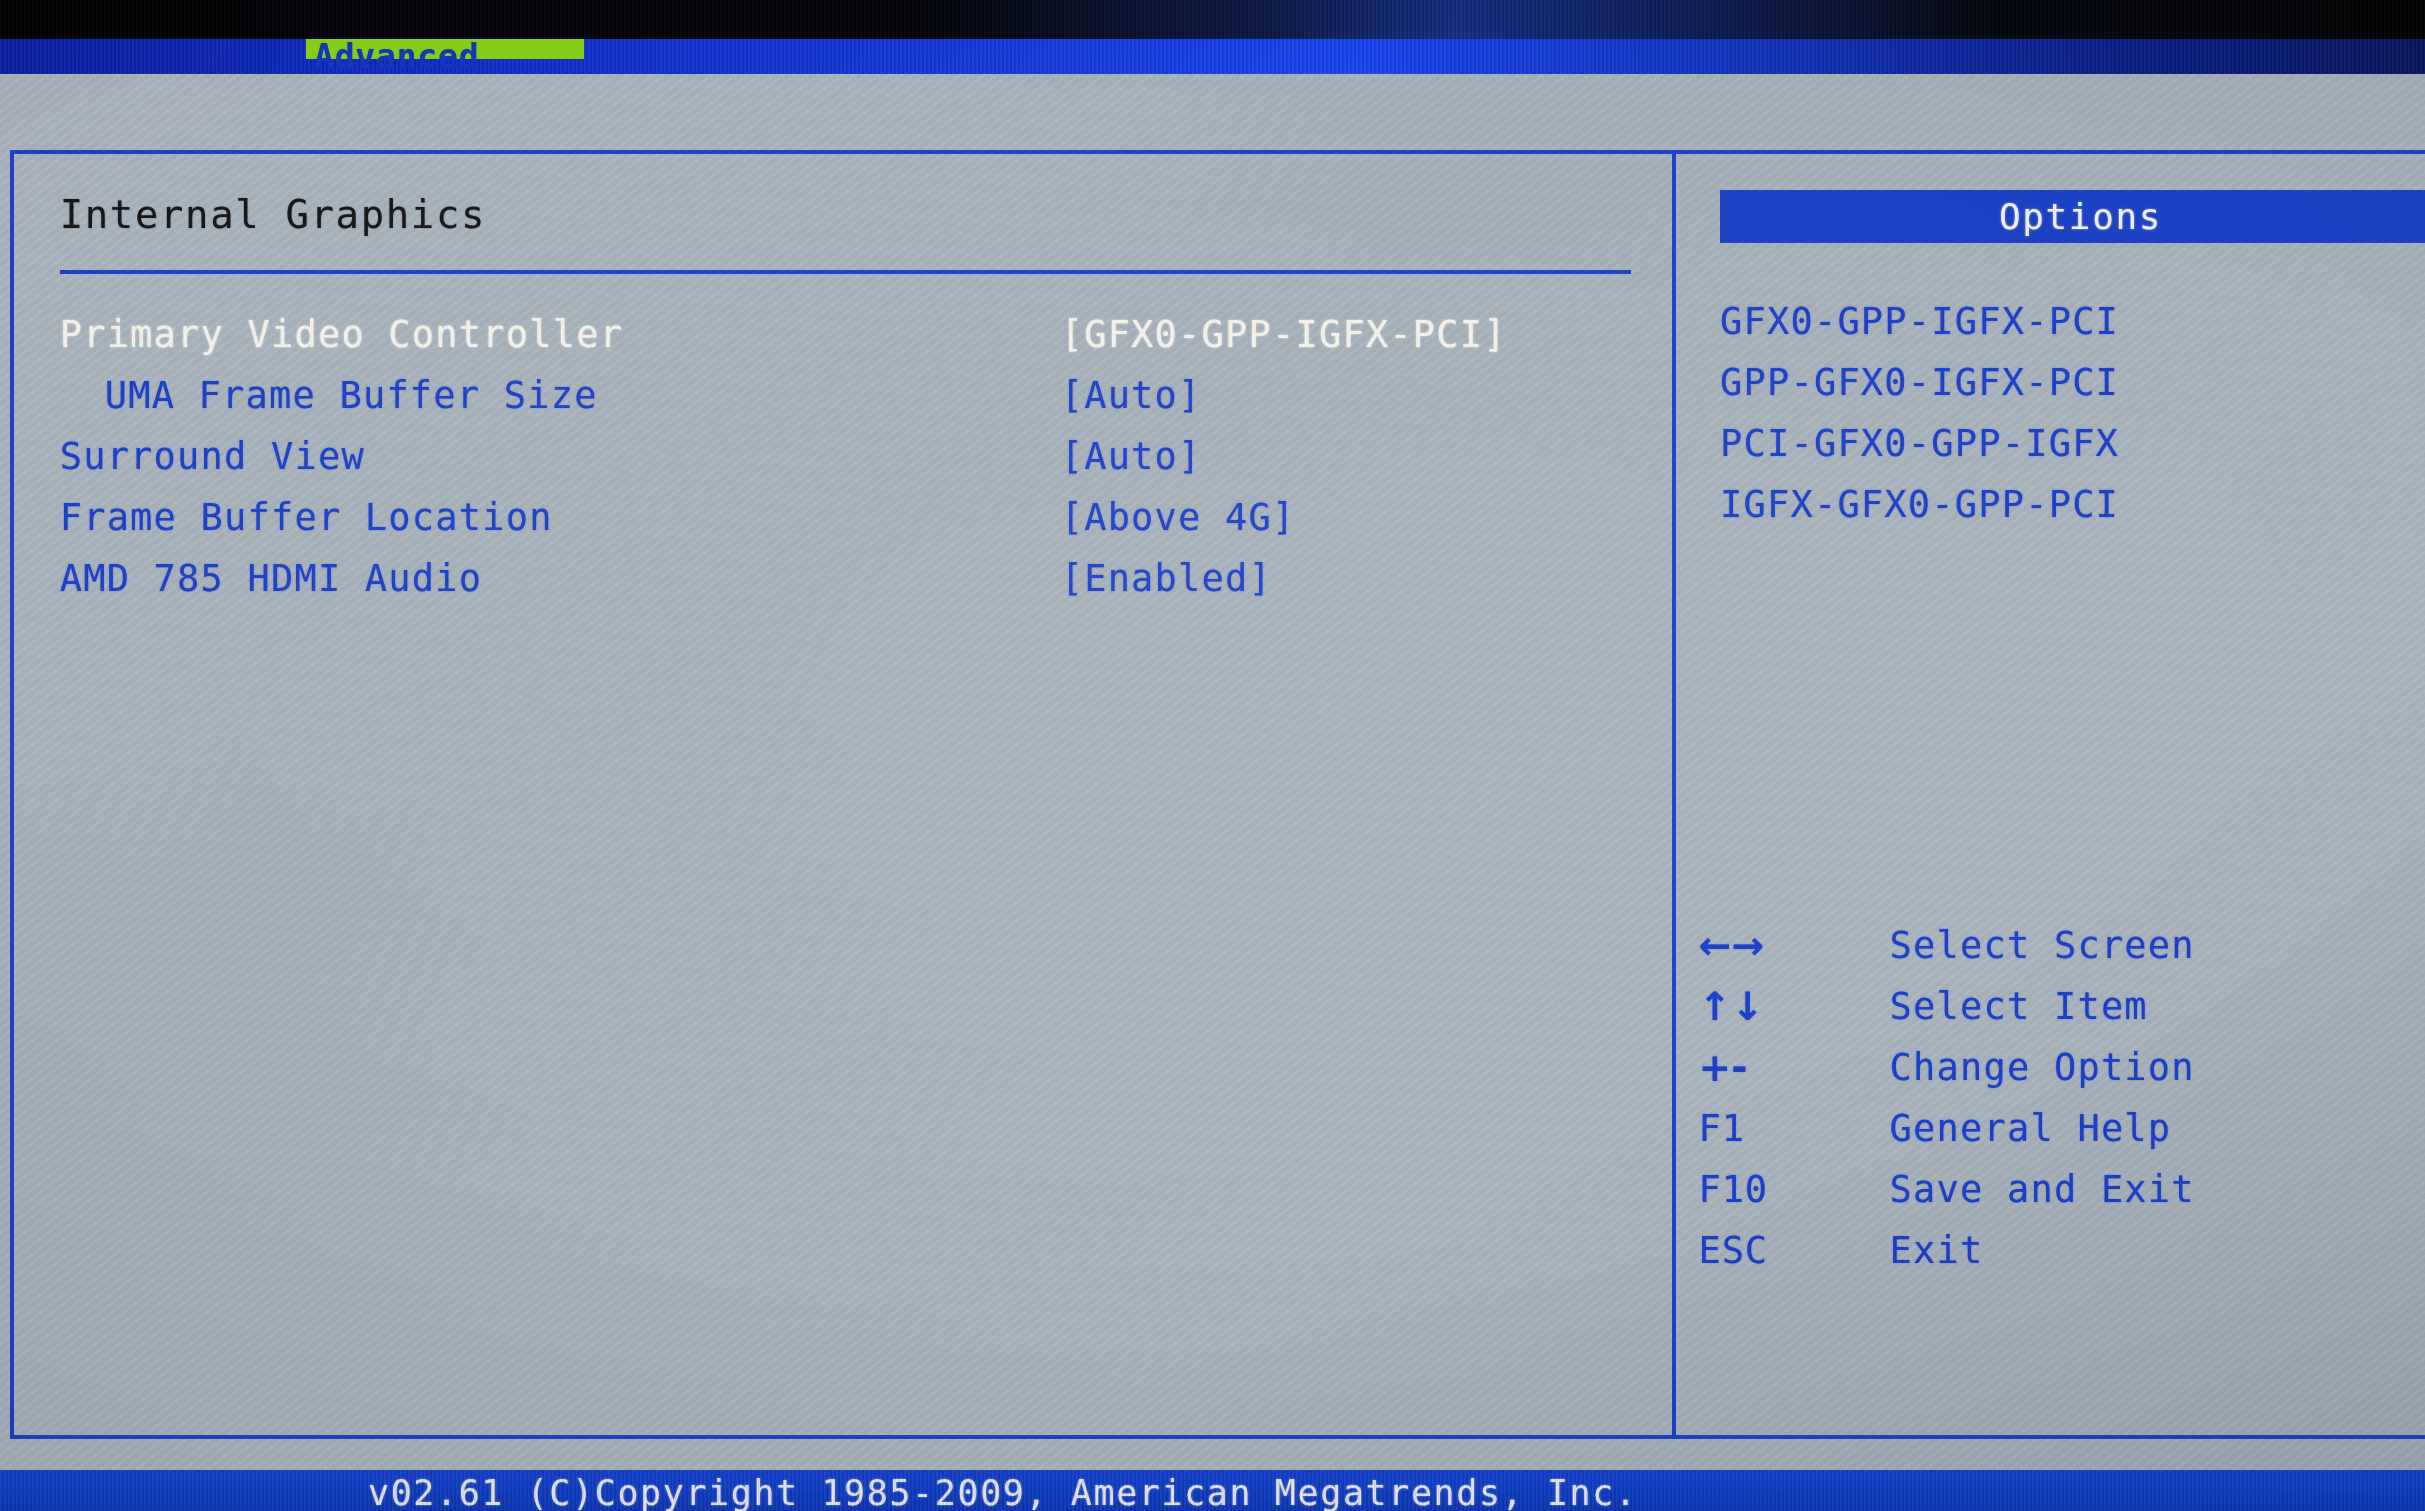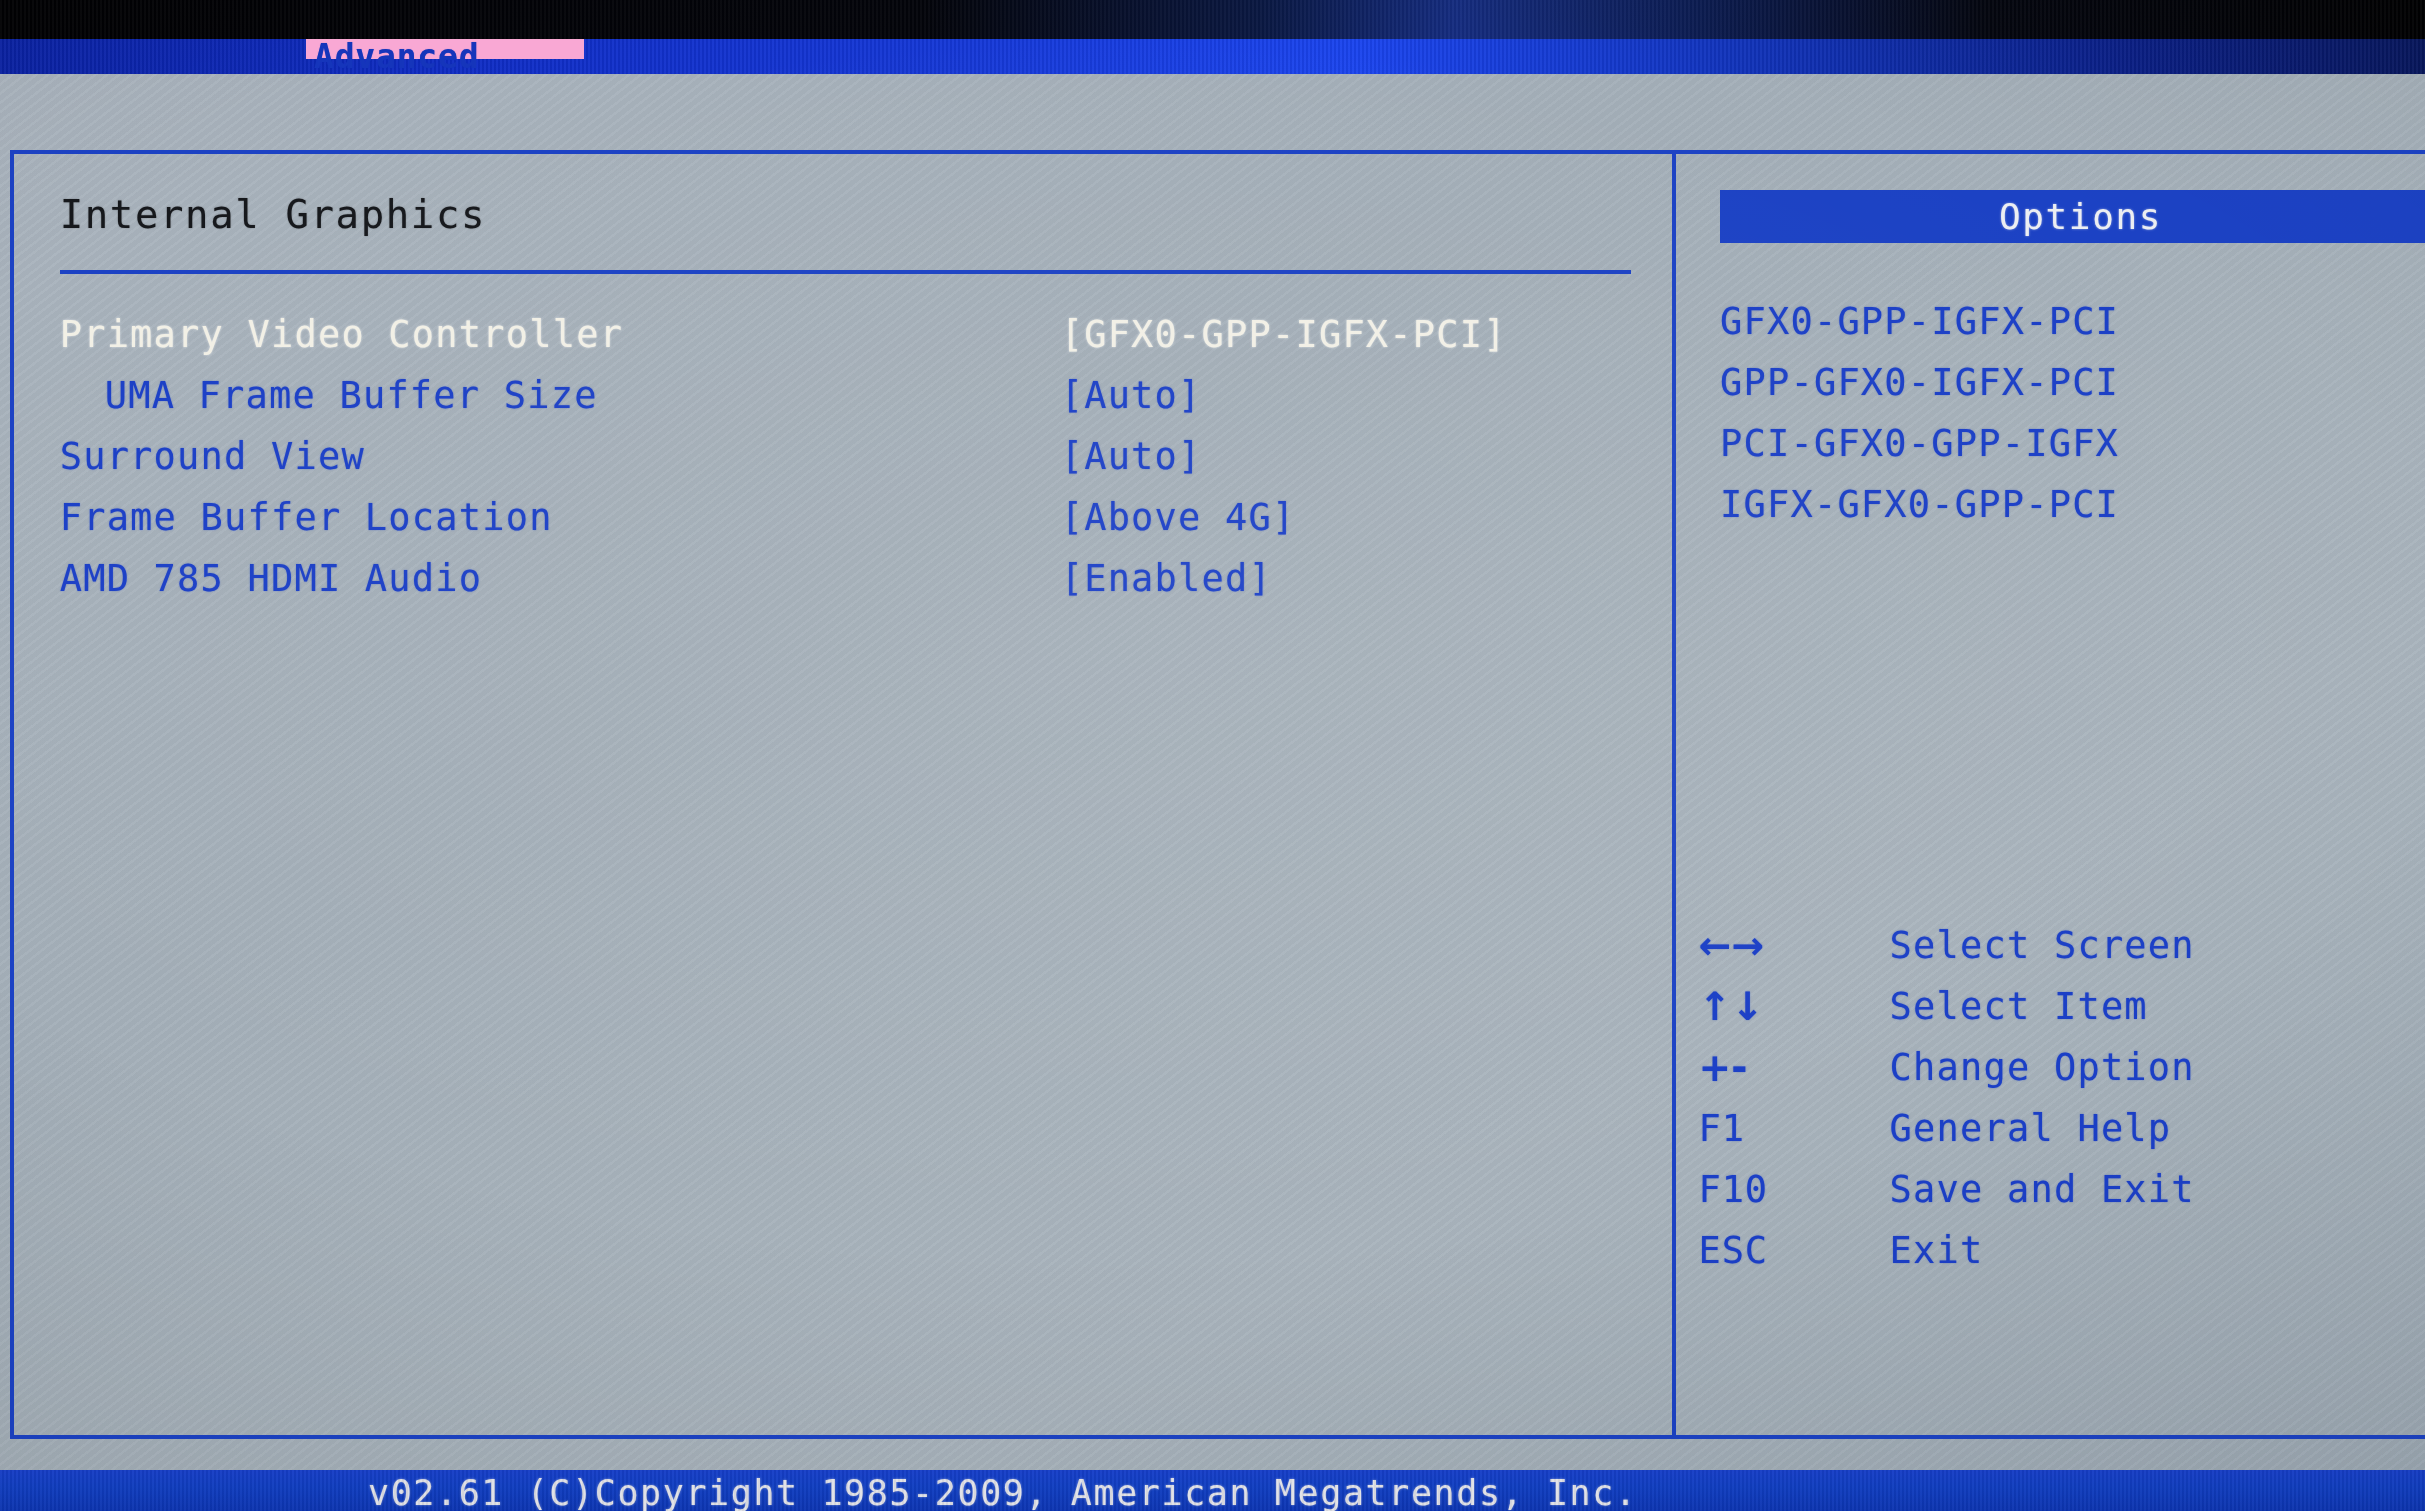--- a/index.html
+++ b/index.html
@@ -72,21 +72,21 @@
         rgba(0,0,0,0.06) 4px);
     pointer-events: none;
   }
 
   .menu-tab {
     position: absolute;
     left: 306px;
     top: 39px;
     width: 278px;
     height: 20px;
-    background: #f9a8d4;
+    background: #84cc16;
     color: #1535bb;
     font-size: 33px;
     line-height: 36px;
     letter-spacing: 0.8px;
     text-align: left;
     padding-left: 8px;
     box-sizing: border-box;
     font-weight: bold;
     z-index: 3;
     text-shadow: 0 0 0.8px rgba(21,53,187,0.6);

